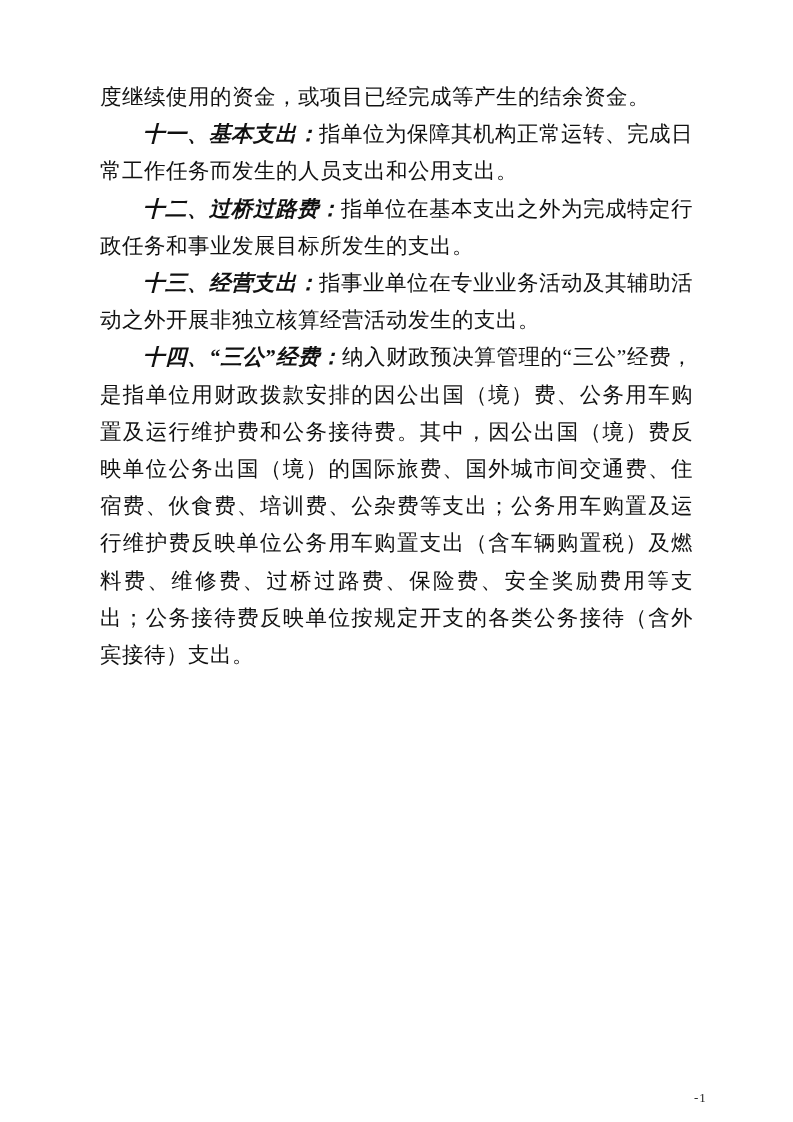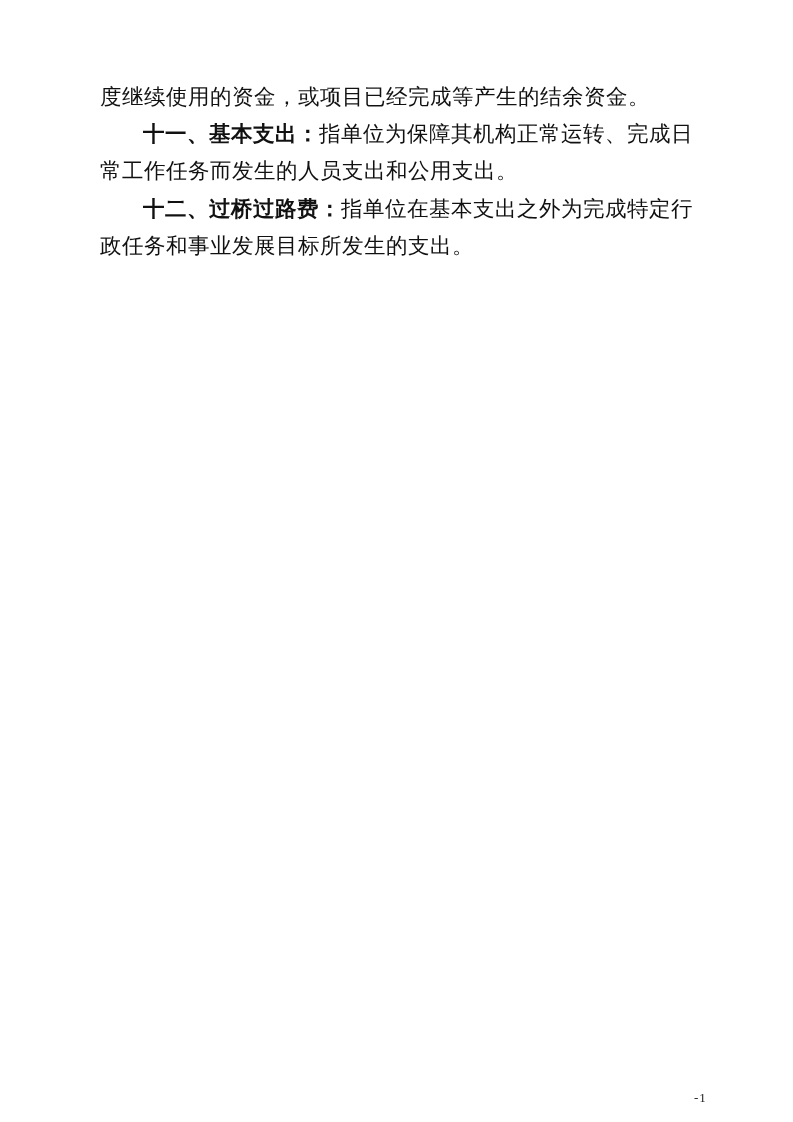--- a/index.html
+++ b/index.html
@@ -30,20 +30,21 @@
     text-justify: inter-ideograph;
     text-indent: 2em;
     letter-spacing: 0.5px;
     word-break: break-all;
   }
   .para.no-indent {
     text-indent: 0;
   }
   .term {
     font-weight: bold;
+    font-style: italic;
   }
   .page-number {
     position: absolute;
     left: 694px;
     top: 1090px;
     font-size: 13px;
     letter-spacing: 1px;
     color: #222222;
     font-family: "Liberation Serif", "DejaVu Serif", serif;
   }
@@ -53,19 +54,21 @@
 
 <div class="page">
   <div class="content">
 
     <p class="para no-indent"><span>度继续使用的资金，或项目已经完成等产生的结余资金。</span></p>
 
     <p class="para"><span class="term">十一、基本支出：</span><span>指单位为保障其机构正常运转、完成日常工作任务而发生的人员支出和公用支出。</span></p>
 
     <p class="para"><span class="term">十二、过桥过路费：</span><span>指单位在基本支出之外为完成特定行政任务和事业发展目标所发生的支出。</span></p>
 
+    <p class="para"><span class="term">十三、经营支出：</span><span>指事业单位在专业业务活动及其辅助活动之外开展非独立核算经营活动发生的支出。</span></p>
 
+    <p class="para"><span class="term">十四、“三公”经费：</span><span>纳入财政预决算管理的“三公”经费，是指单位用财政拨款安排的因公出国（境）费、公务用车购置及运行维护费和公务接待费。其中，因公出国（境）费反映单位公务出国（境）的国际旅费、国外城市间交通费、住宿费、伙食费、培训费、公杂费等支出；公务用车购置及运行维护费反映单位公务用车购置支出（含车辆购置税）及燃料费、维修费、过桥过路费、保险费、安全奖励费用等支出；公务接待费反映单位按规定开支的各类公务接待（含外宾接待）支出。</span></p>
 
 
   </div>
 
   <div class="page-number">-17-</div>
 </div>
 
 </body></html>

